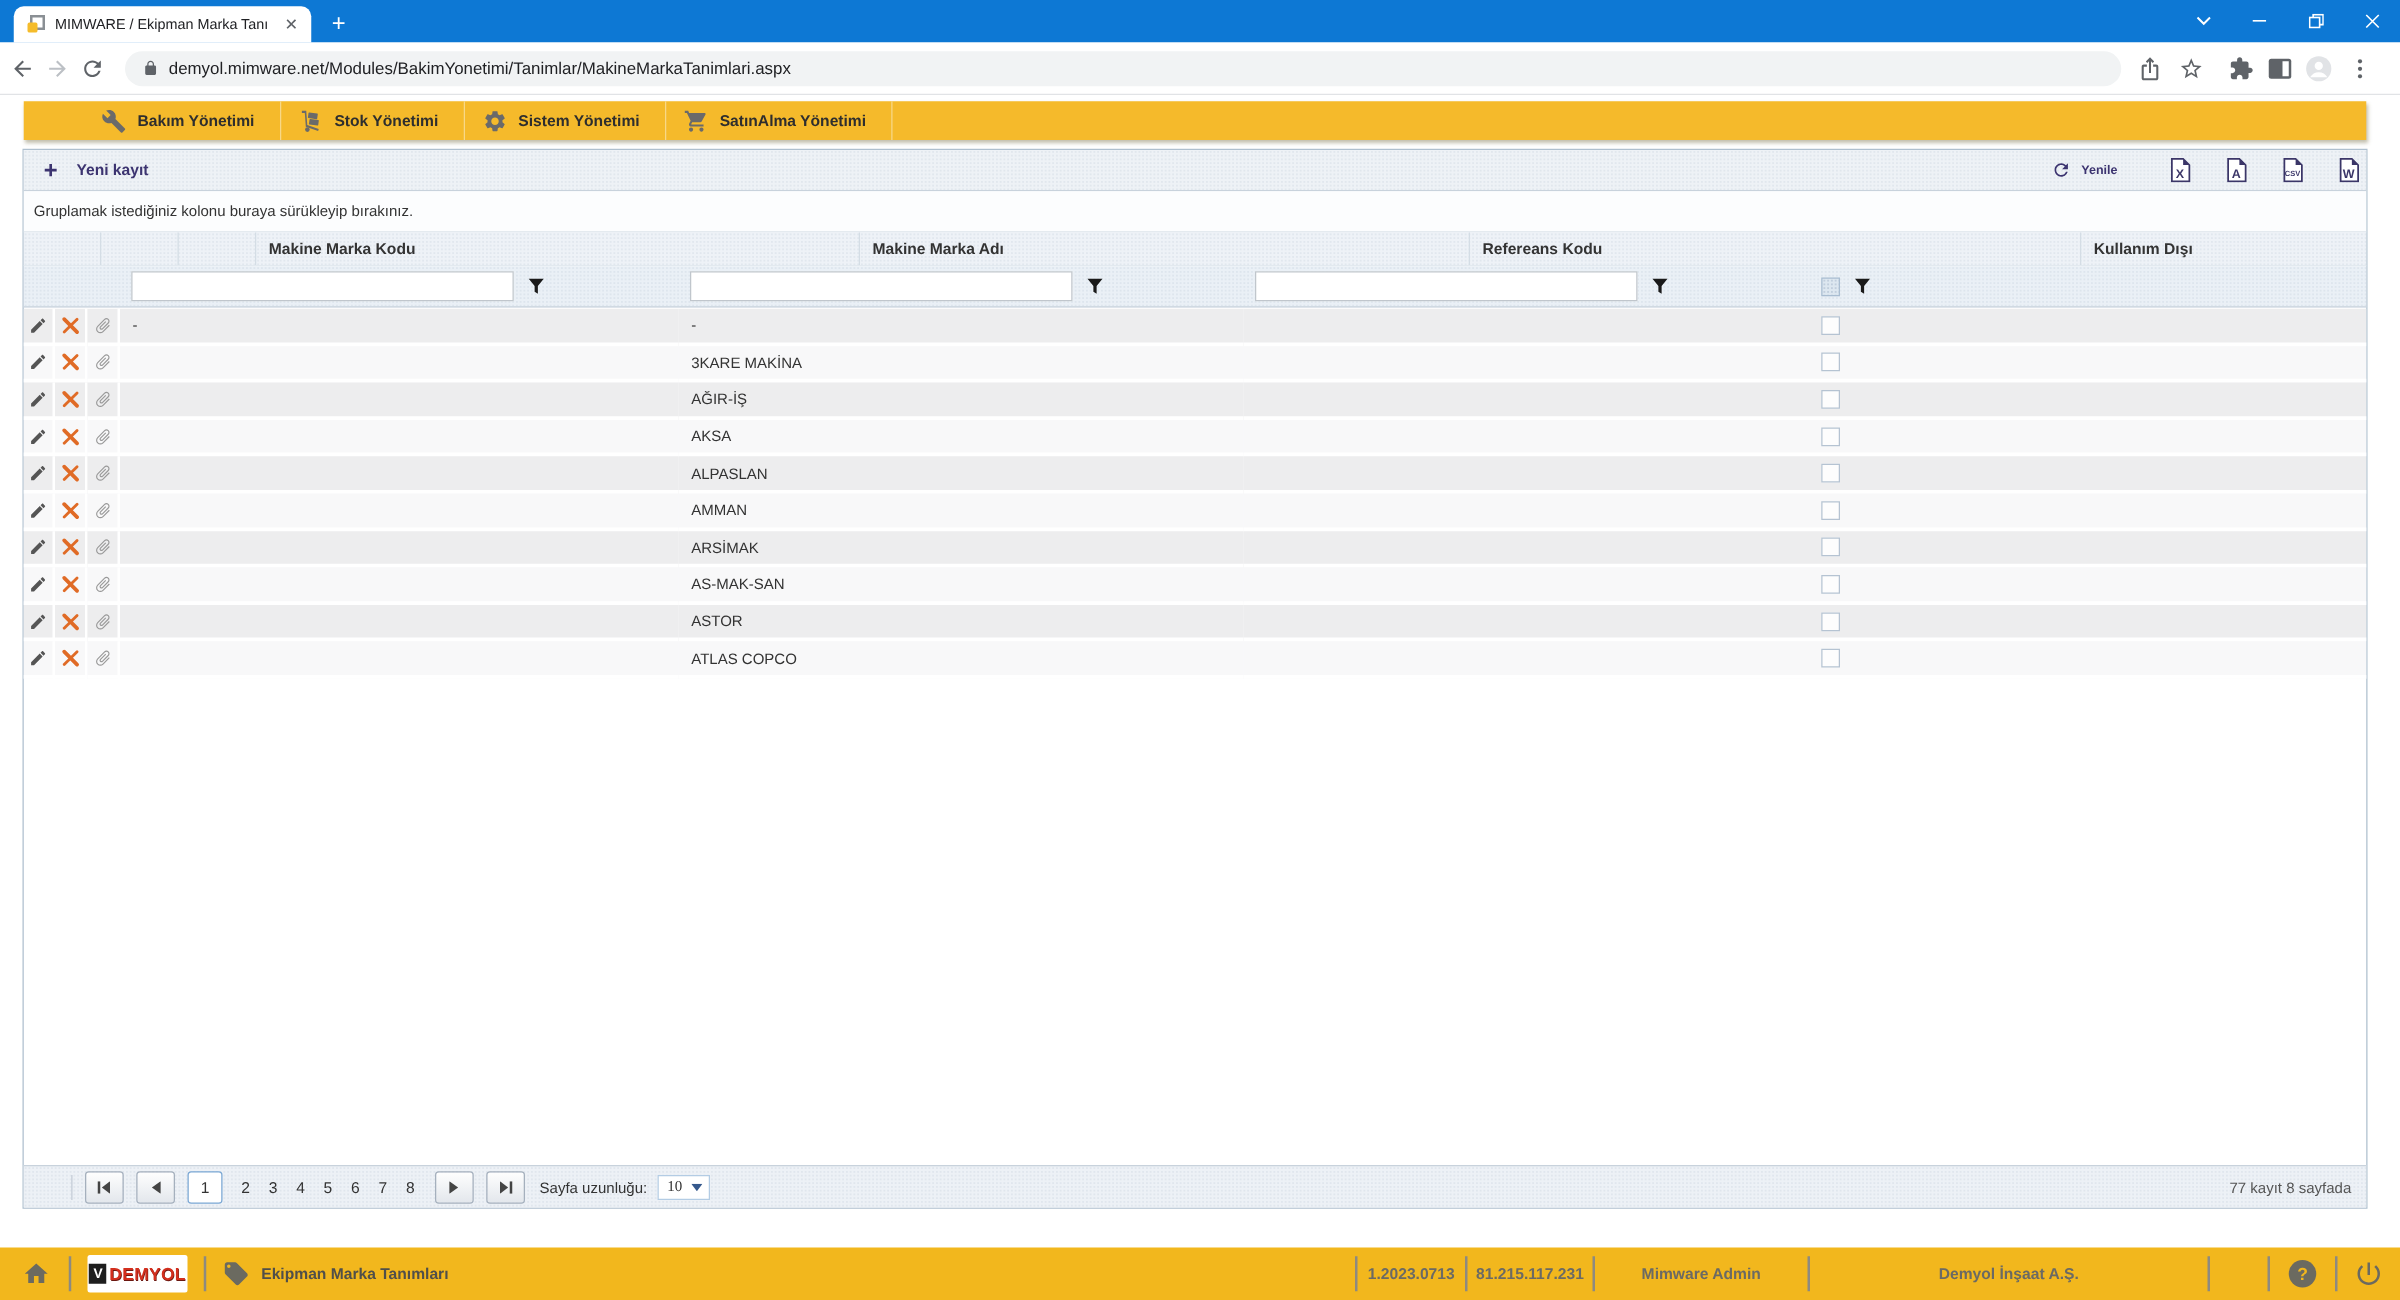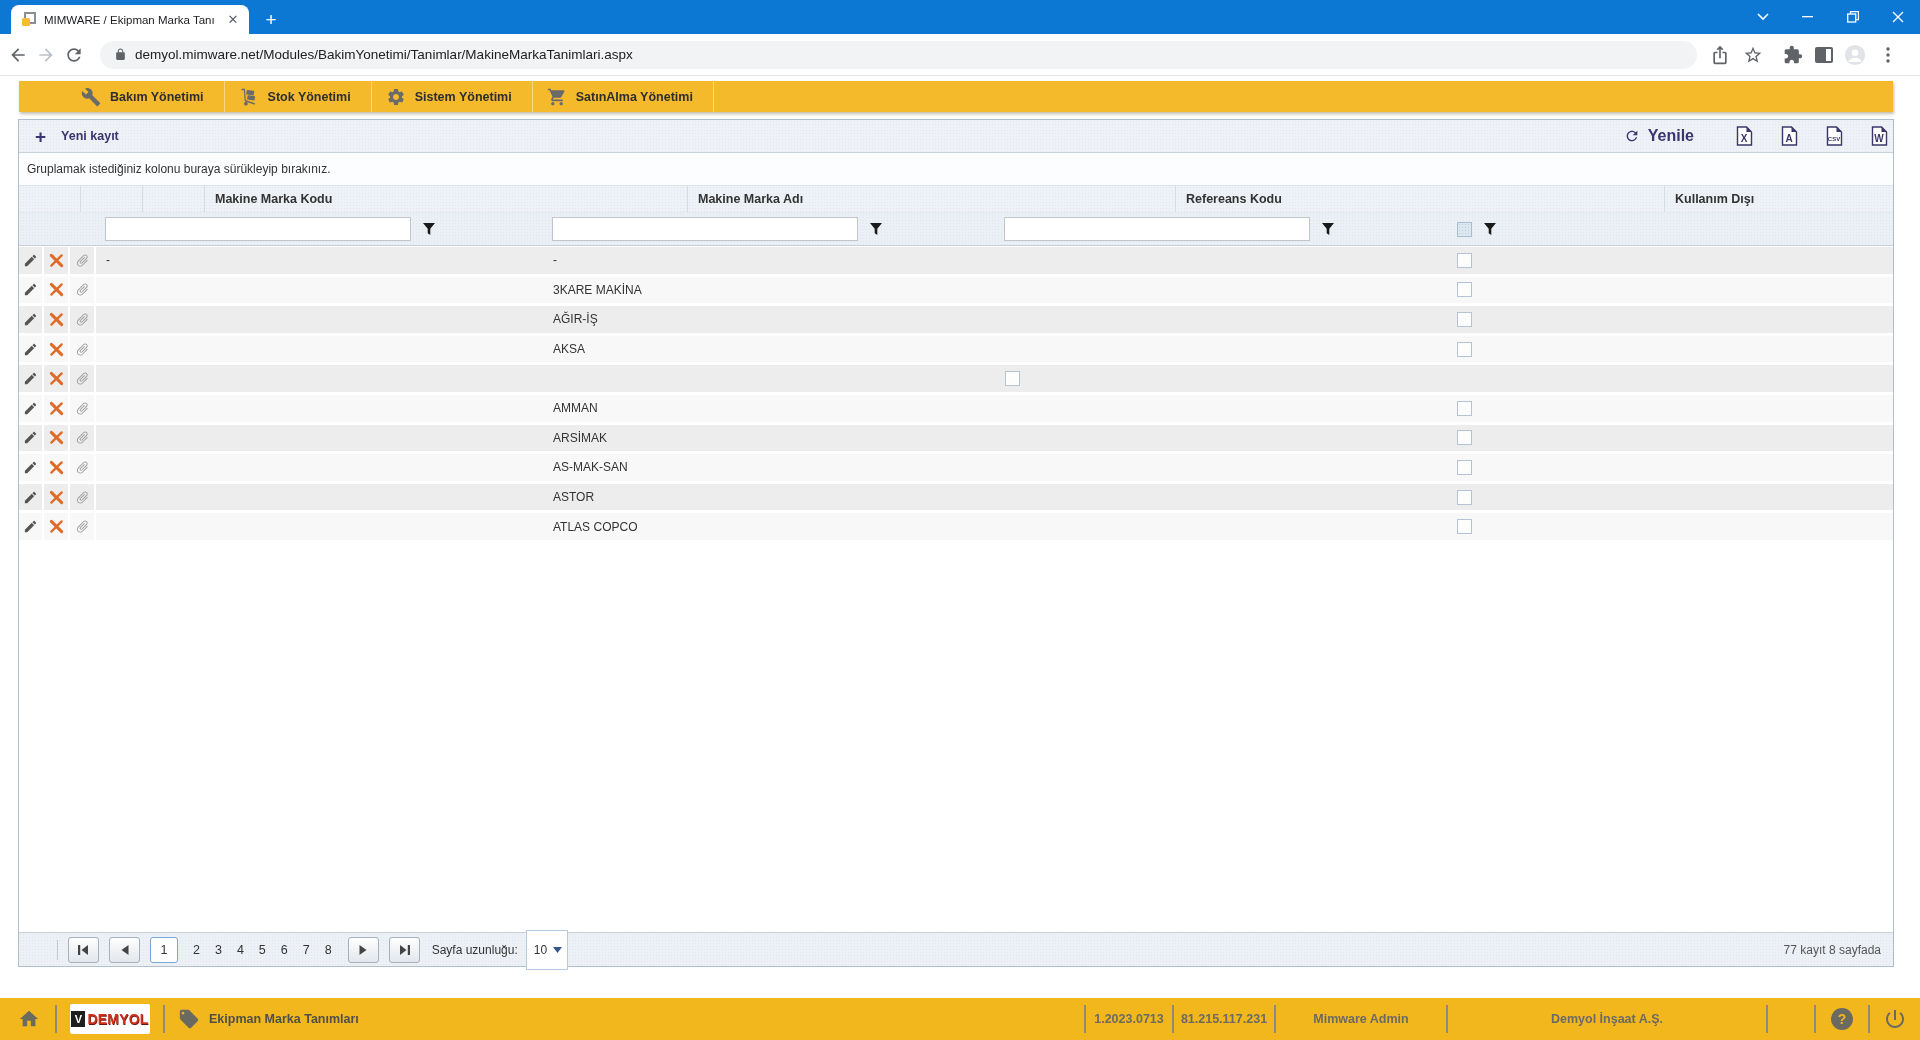--- a/index.html
+++ b/index.html
@@ -31,21 +31,21 @@
 .menu-item .mi-label { font-size:12.5px; font-weight:bold; color:#2e2e2e; }
 
 .grid { position:absolute; left:18px; top:42px; width:1876px; height:848px; border:1px solid #aebfce; background:#fff; }
 .dots { background-image:radial-gradient(rgba(110,135,160,.10) 1px, transparent 1px); background-size:3px 3px; }
 
 .grid-toolbar { position:absolute; left:0; top:0; width:100%; height:33px; background-color:#eef2f6; border-bottom:1px solid #c8d2dc; display:flex; align-items:center; }
 .newrec { display:flex; align-items:center; margin-left:16px; }
 .plus { color:#3c3470; font-size:19px; font-weight:bold; line-height:1; }
 .newrec-label { margin-left:15px; font-size:12.5px; font-weight:bold; color:#3c3470; }
 .gt-right { margin-left:auto; display:flex; align-items:center; margin-right:5px; }
-.refresh-label { font-size:16px; font-weight:bold; color:#3c3470; margin-left:8px; }
+.refresh-label { font-size:10px; font-weight:bold; color:#3c3470; margin-left:8px; }
 .exp { width:17px; height:20px; margin-left:28px; }
 .exp:first-of-type { margin-left:0; }
 
 .group-row { position:absolute; left:0; top:33px; width:100%; height:33px; background:#fcfdfe; border-bottom:1px solid #dbe3ea; }
 .group-hint { font-size:12px; color:#333; line-height:33px; padding-left:8px; }
 
 .header-row { position:absolute; left:0; top:66px; width:100%; height:27px; background-color:#eef2f7; display:flex; border-bottom:1px solid #e2e9ef;gap:36px; }
 .hc { border-left:1px solid #d4dde5; }
 .hc:first-child { border-left:none; }
 .col-a { width:25px; flex:none; }
@@ -70,21 +70,21 @@
 .cell-text { font-size:12px; color:#333; padding-left:10px; }
 .row-check { width:15px; height:15px; border:1px solid #b5c3d2; background:#fdfdfd; margin-left:9px; }
 .ric { width:15px; height:15px; }
 
 .pager { position:absolute; left:0; bottom:0; width:100%; height:34px; background-color:#edf1f6; border-top:1px solid #c8d2dc; display:flex; align-items:center; }
 .pg-divider { width:1px; height:20px; background:#c3ccd6; margin-left:38px; }
 .pg-btn { width:31px; height:26px; margin-left:10px; border:1px solid #a5b0bd; border-radius:3px; background:linear-gradient(#fefefe,#e3e7ec); display:flex; align-items:center; justify-content:center; }
 .pg-cur { width:28px; height:26px; margin-left:10px; border:1px solid #7aa7d4; border-radius:3px; background:#fff; display:flex; align-items:center; justify-content:center; font-size:12.5px; color:#333; }
 .pg-num { margin-left:15px; font-size:12.5px; color:#333; }
 .pg-label { margin-left:12px; font-size:12px; color:#333; }
-.pg-select { margin-left:8px; width:42px; height:40px; border:1px solid #b3cce4; background:#fff; display:flex; align-items:center; }
+.pg-select { margin-left:8px; width:42px; height:20px; border:1px solid #b3cce4; background:#fff; display:flex; align-items:center;font-family:Liberation Serif, serif; }
 .pg-select span { font-size:12px; color:#333; margin-left:7px; flex:1; }
 .pg-sel-arrow { margin-right:5px; }
 .pg-summary { margin-left:auto; margin-right:12px; font-size:12px; color:#555; }
 
 .statusbar { position:absolute; left:0; top:921px; width:1920px; height:42px; background:#f2b71d; display:flex; align-items:center; }
 .sb-div { width:2px; height:28px; background:#8d8a80; flex:none; }
 .sb-home { margin-left:17px; margin-right:14px; }
 .logo-box { width:80px; height:30px; background:#fff; border-radius:2px; margin:0 13px; display:flex; align-items:center; justify-content:center; flex:none; }
 .logo-emblem { width:14px; height:16px; background:#1e1e1e; color:#fff; font-size:11px; font-weight:bold; display:flex; align-items:center; justify-content:center; margin-right:2px; }
 .logo-text { font-size:14px; font-weight:800; color:#d32f1e; letter-spacing:.2px; text-shadow:0.5px 0.5px 0 #6b1710; }
@@ -438,20 +438,23 @@
                 <path d="M13.5 2.5L2.5 13.5" stroke="#e06b26" stroke-width="2.4" stroke-linecap="round"></path>
               </svg>
             </div>
             <div class="cell act col-a2">
               <svg class="ric" viewBox="0 0 24 24" style="transform:rotate(45deg)">
                 <path d="M16.5 6v11.5c0 2.21-1.79 4-4 4s-4-1.79-4-4V5c0-1.38 1.12-2.5 2.5-2.5s2.5 1.12 2.5 2.5v10.5c0 .55-.45 1-1 1s-1-.45-1-1V6H10v9.5c0 1.38 1.12 2.5 2.5 2.5s2.5-1.12 2.5-2.5V5c0-2.21-1.79-4-4-4S7 2.79 7 5v12.5c0 3.04 2.46 5.5 5.5 5.5s5.5-2.46 5.5-5.5V6h-1.5z" fill="#9a9a9a"></path>
               </svg>
             </div>
             <div class="cell col-kodu">
               <span class="cell-text"></span>
+            </div>
+            <div class="cell col-adi">
+              <span class="cell-text">ALPASLAN</span>
             </div>
             <div class="cell col-ref">
               <span class="cell-text"></span>
             </div>
             <div class="cell col-kul">
               <span class="row-check"></span>
             </div>
           </div>
           <div class="row even">
             <div class="cell act col-a">

